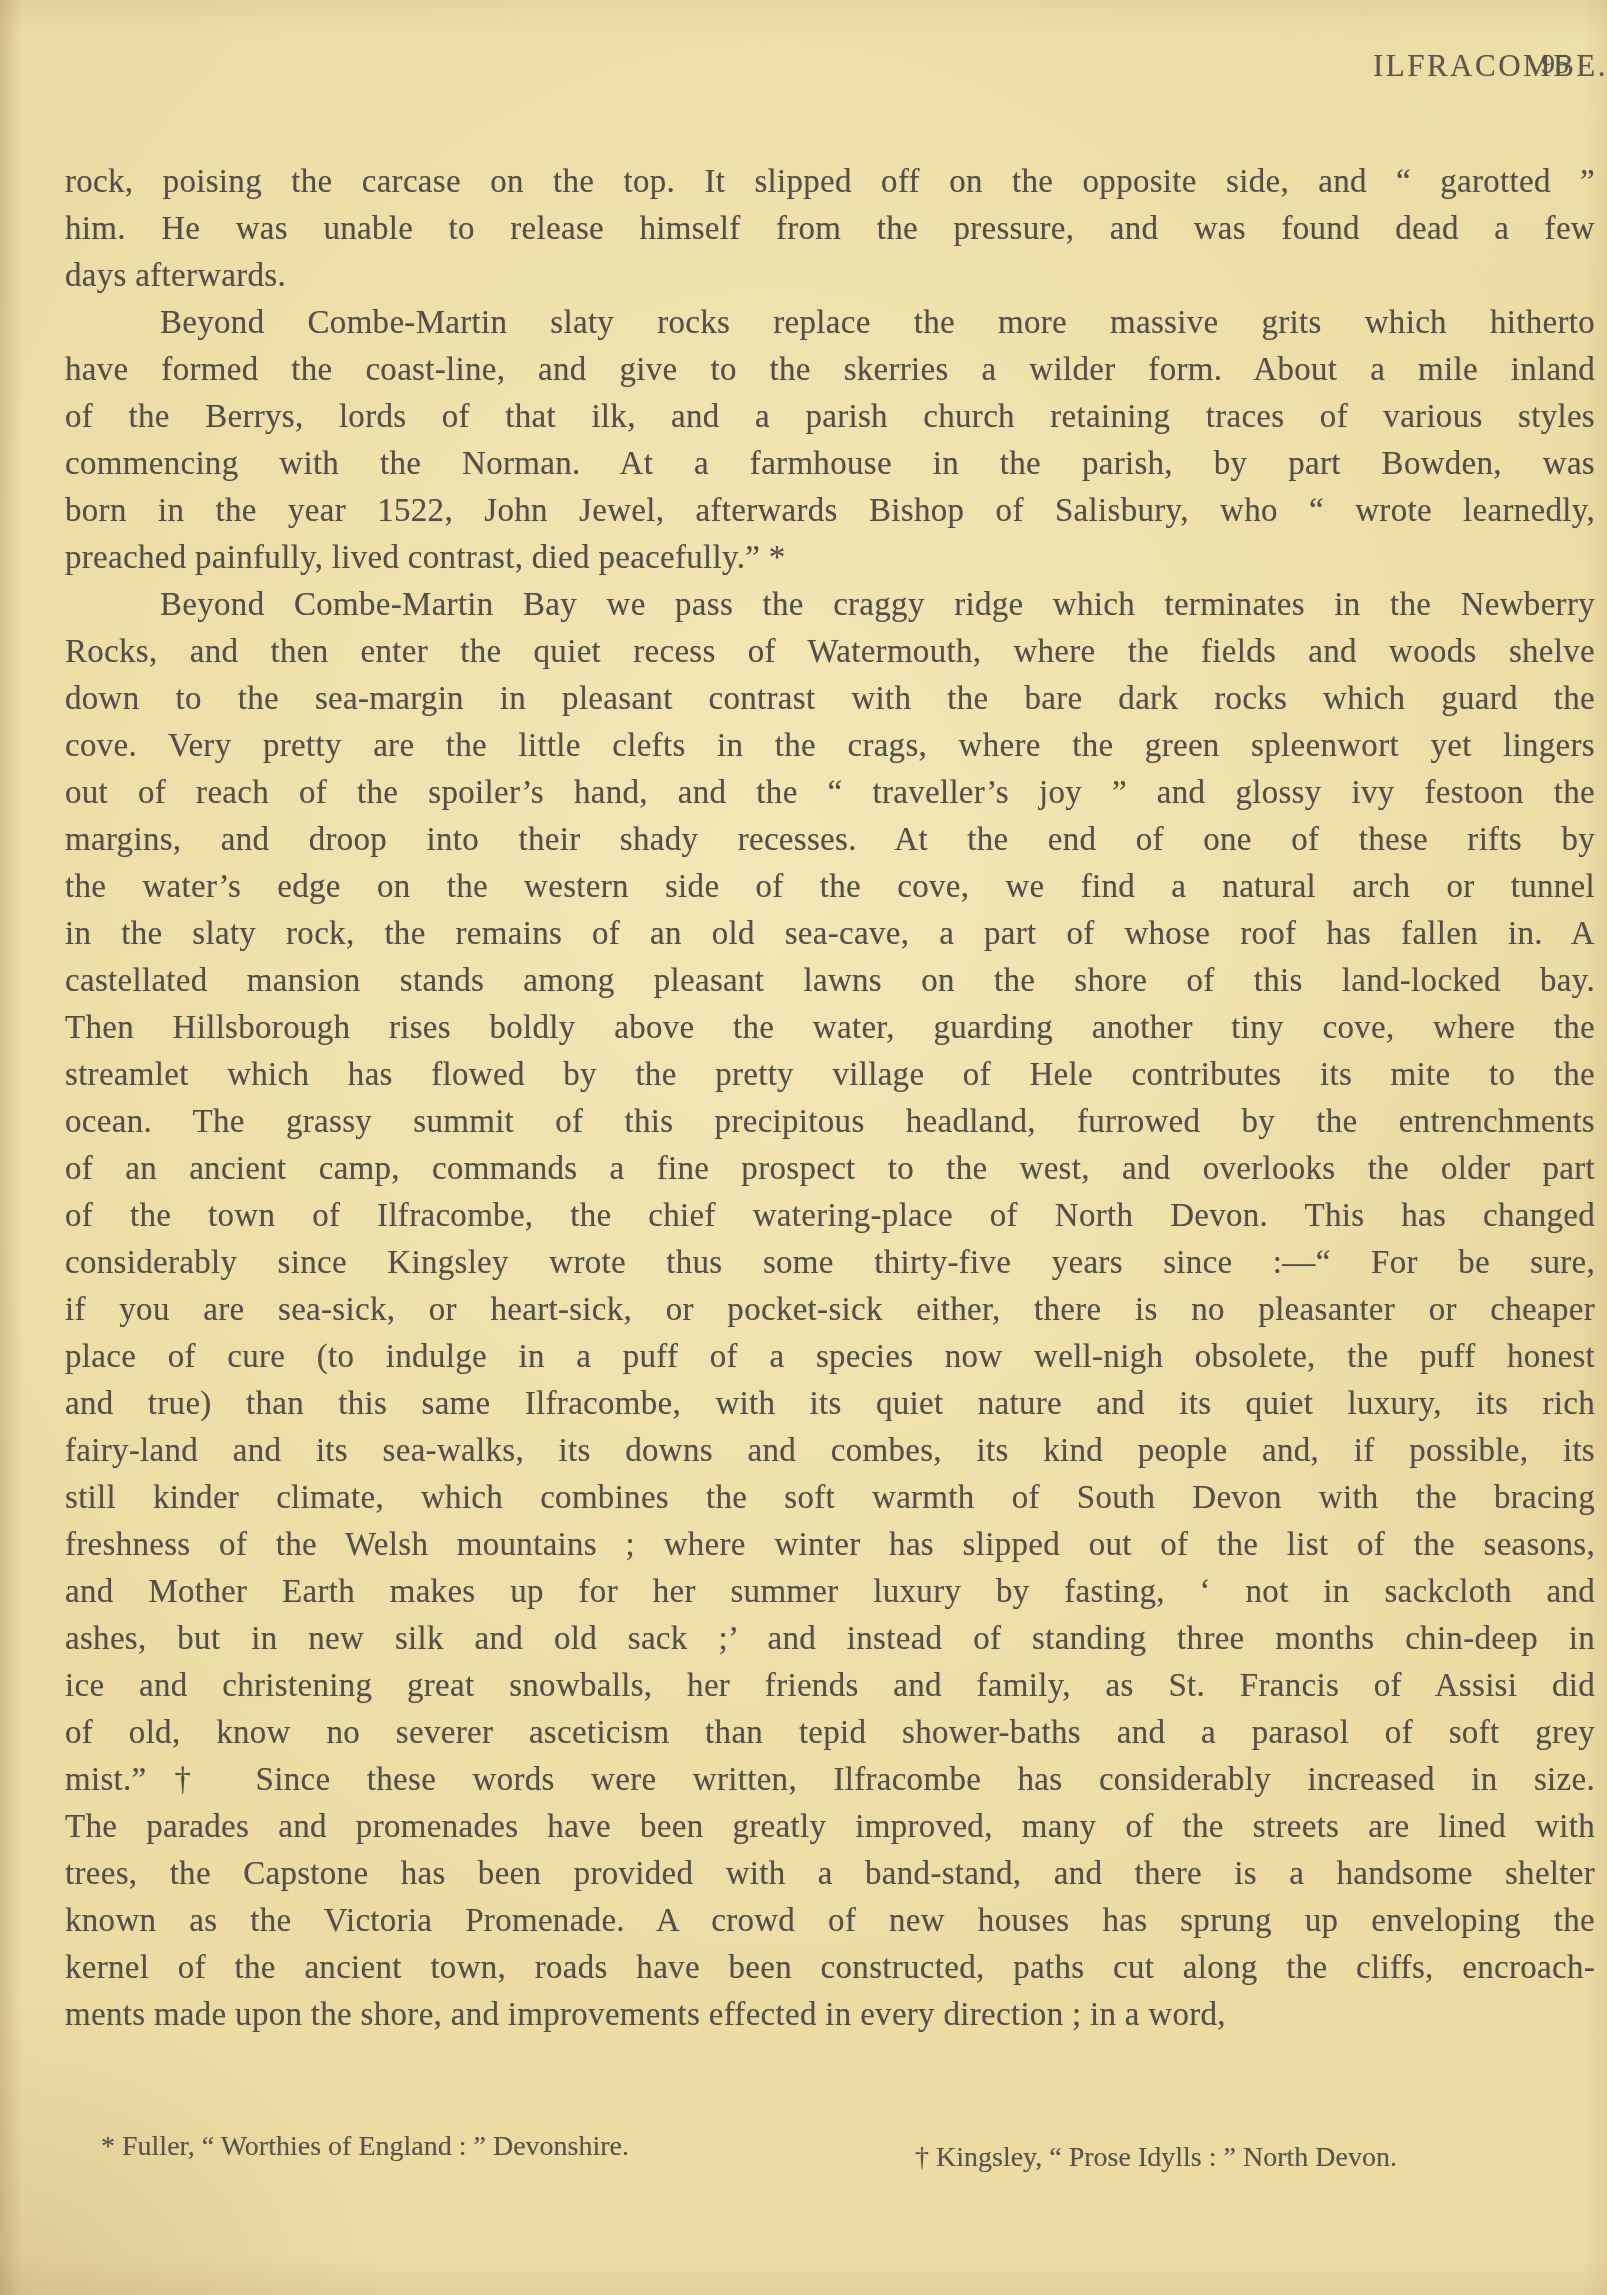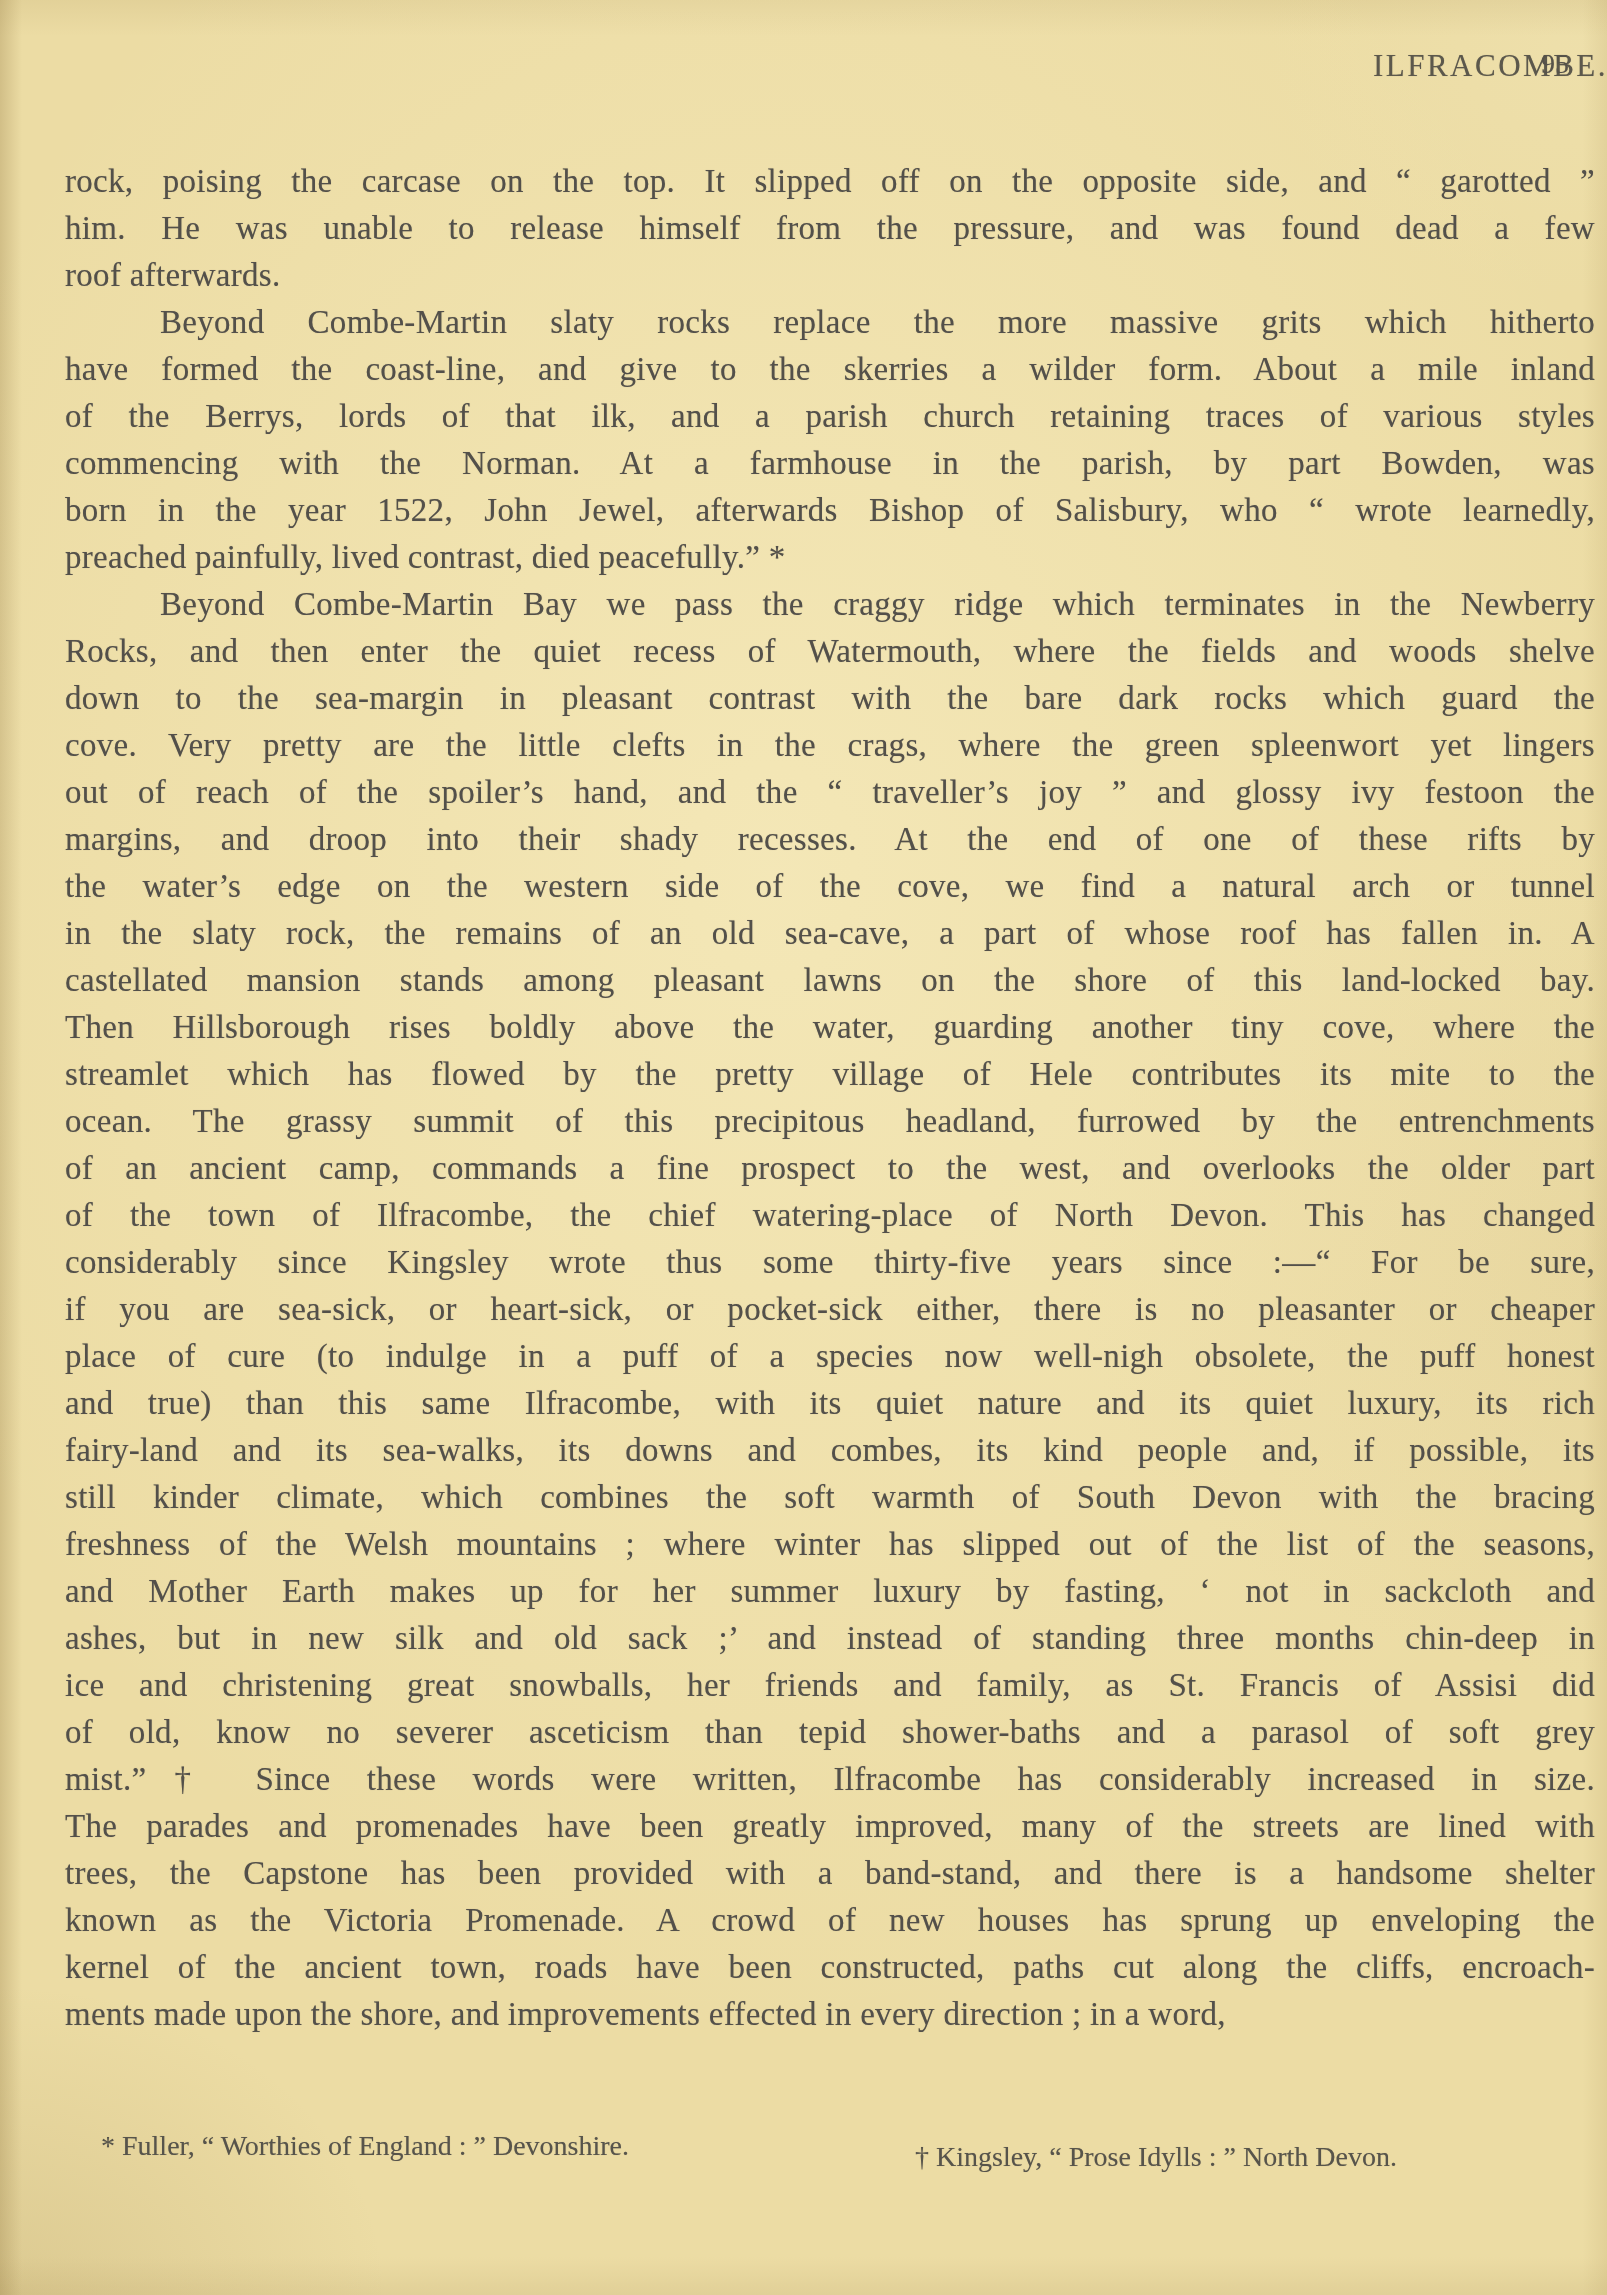--- a/index.html
+++ b/index.html
@@ -90,21 +90,21 @@
 
   <div class="header">
     <span class="running-title">ILFRACOMBE.</span>
     <span class="page-number">95</span>
   </div>
 
   <div class="body-text" id="body-text">
       <div class="para">
         <div class="line justified">rock, poising the carcase on the top. It slipped off on the opposite side, and “ garotted ”</div>
         <div class="line justified">him. He was unable to release himself from the pressure, and was found dead a few</div>
-        <div class="line justified last">roof afterwards.</div>
+        <div class="line justified last">days afterwards.</div>
       </div>
       <div class="para">
         <div class="line justified indent">Beyond Combe-Martin slaty rocks replace the more massive grits which hitherto</div>
         <div class="line justified">have formed the coast-line, and give to the skerries a wilder form. About a mile inland</div>
         <div class="line justified">of the Berrys, lords of that ilk, and a parish church retaining traces of various styles</div>
         <div class="line justified">commencing with the Norman. At a farmhouse in the parish, by part Bowden, was</div>
         <div class="line justified">born in the year 1522, John Jewel, afterwards Bishop of Salisbury, who “ wrote learnedly,</div>
         <div class="line justified last">preached painfully, lived contrast, died peacefully.” *</div>
       </div>
       <div class="para">

